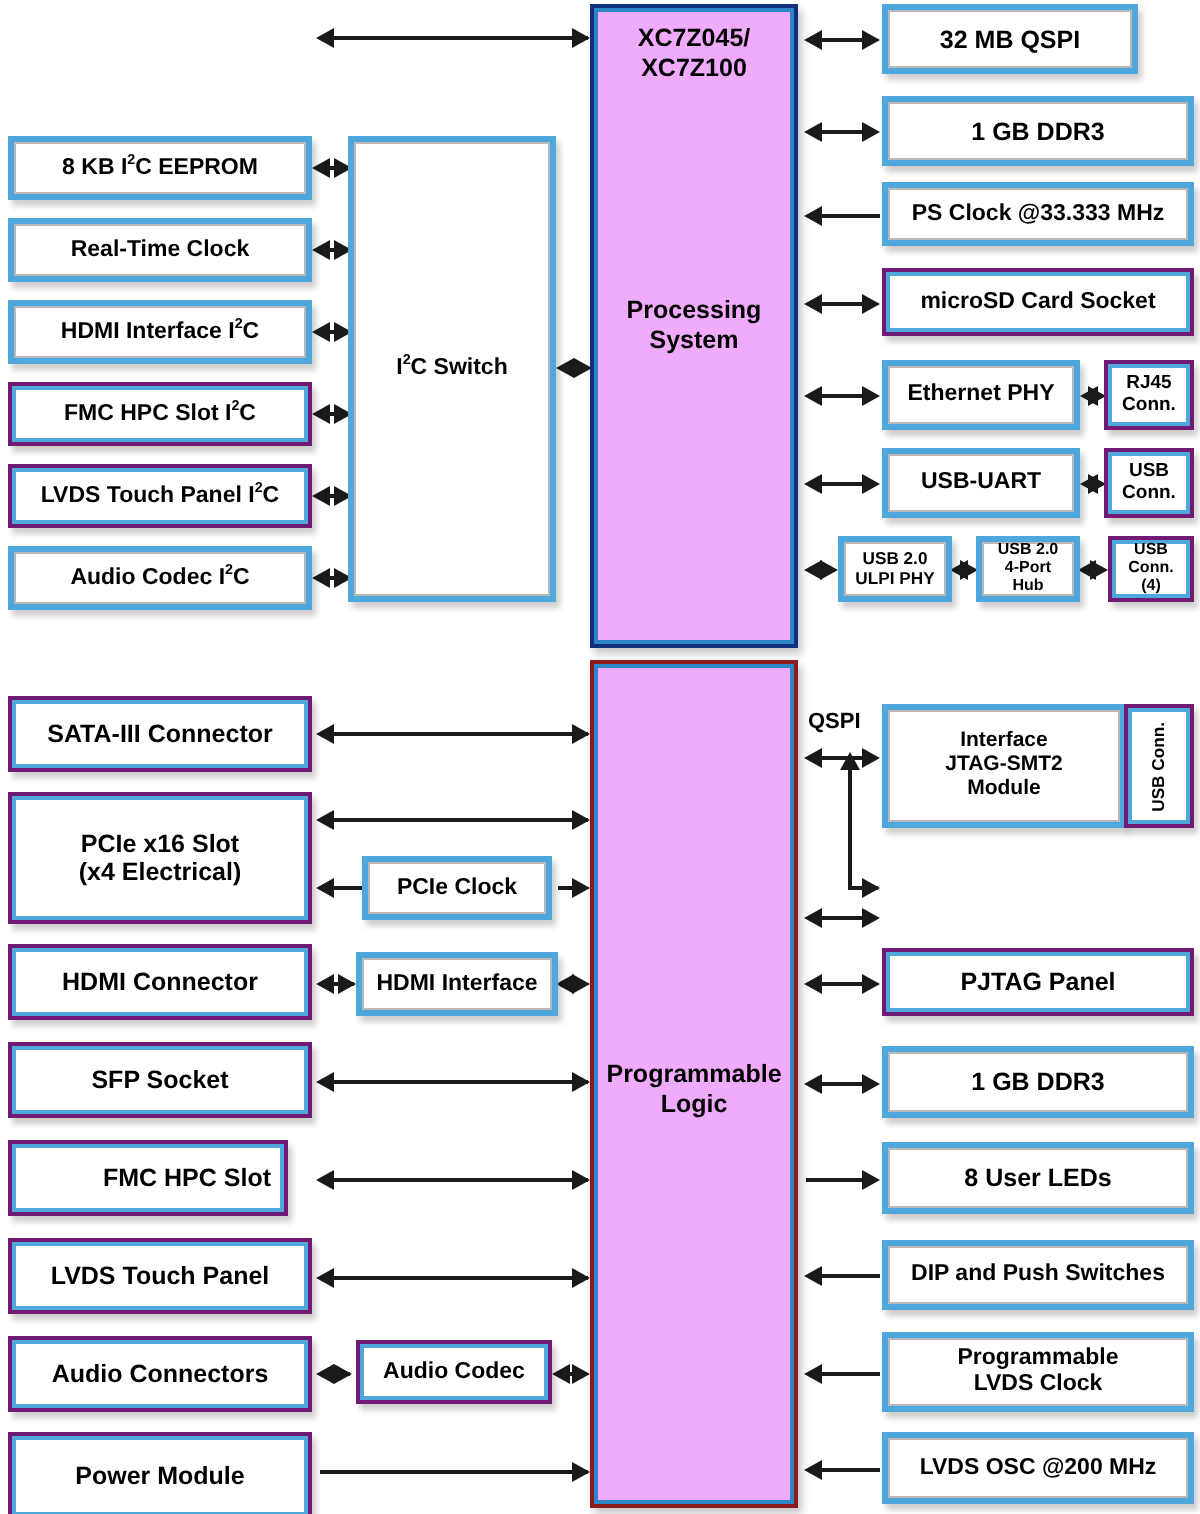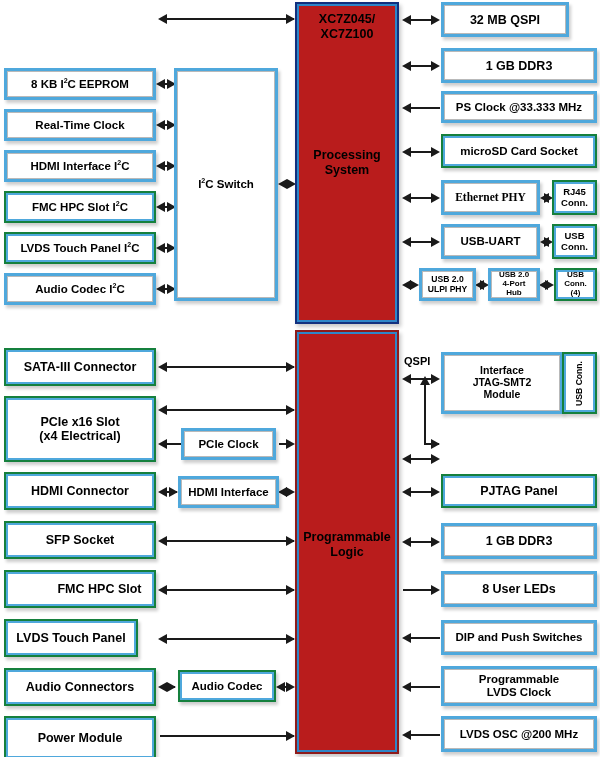--- a/index.html
+++ b/index.html
@@ -24,26 +24,26 @@
     line-height:1.12;
     z-index:5;
   }
   
   .blue{
     border:3px solid #4FA8DC;
     box-shadow:0 0 0 1px #b9b9b9 inset, 2px 3px 3px rgba(0,0,0,0.20);
   }
   
   .red{
-    border:2px solid #15803d;
+    border:2px solid #701a75;
     box-shadow:0 0 0 2px #4FA8DC inset, 0 0 0 3px #ffffff inset, 2px 3px 3px rgba(0,0,0,0.20);
   }
   
   .core{
-    position:absolute;box-sizing:border-box;background:#b91c1c;
+    position:absolute;box-sizing:border-box;background:#f0abfc;
     display:flex;align-items:center;justify-content:center;text-align:center;
     font-weight:bold;color:#000;z-index:4;
   }
   .core-ps{
     border:2px solid #12307E;
     box-shadow:0 0 0 2px #2E86C8 inset, 2px 3px 4px rgba(0,0,0,0.22);
   }
   .core-pl{
     border:2px solid #8E1B1B;
     box-shadow:0 0 0 2px #2E86C8 inset, 2px 3px 4px rgba(0,0,0,0.22);
@@ -128,21 +128,21 @@
     </div>
 
   <div class="blk blue f12" style="left:441px;top:91px;width:156px;height:32px;">
     <span>PS Clock @33.333 MHz</span>
     </div>
 
   <div class="blk red f12" style="left:441px;top:134px;width:156px;height:34px;">
     <span>microSD Card Socket</span>
     </div>
 
-  <div class="blk blue f12" style="left:441px;top:180px;width:99px;height:35px;font-family:Liberation Serif, serif;">
+  <div class="blk blue f12" style="left:441px;top:180px;width:99px;height:35px;">
     <span>Ethernet PHY</span>
     </div>
 
   <div class="blk red f10" style="left:552px;top:180px;width:45px;height:35px;">
     <span><span>RJ45</span><br><span>Conn.</span></span>
     </div>
 
   <div class="blk blue f12" style="left:441px;top:224px;width:99px;height:35px;">
     <span>USB-UART</span>
     </div>
@@ -172,25 +172,25 @@
     </div>
 
   <div class="blk red f13" style="left:4px;top:472px;width:152px;height:38px;">
     <span>HDMI Connector</span>
     </div>
 
   <div class="blk red f13" style="left:4px;top:521px;width:152px;height:38px;">
     <span>SFP Socket</span>
     </div>
 
-  <div class="blk red f13" style="left:4px;top:570px;width:152px;height:38px;padding-left:39px;">
+  <div class="blk red f13" style="left:4px;top:570px;width:140px;height:38px;padding-left:39px;">
     <span>FMC HPC Slot</span>
     </div>
 
-  <div class="blk red f13" style="left:4px;top:619px;width:134px;height:38px;">
+  <div class="blk red f13" style="left:4px;top:619px;width:152px;height:38px;">
     <span>LVDS Touch Panel</span>
     </div>
 
   <div class="blk red f13" style="left:4px;top:668px;width:152px;height:38px;">
     <span>Audio Connectors</span>
     </div>
 
   <div class="blk red f13" style="left:4px;top:716px;width:152px;height:44px;">
     <span>Power Module</span>
     </div>

